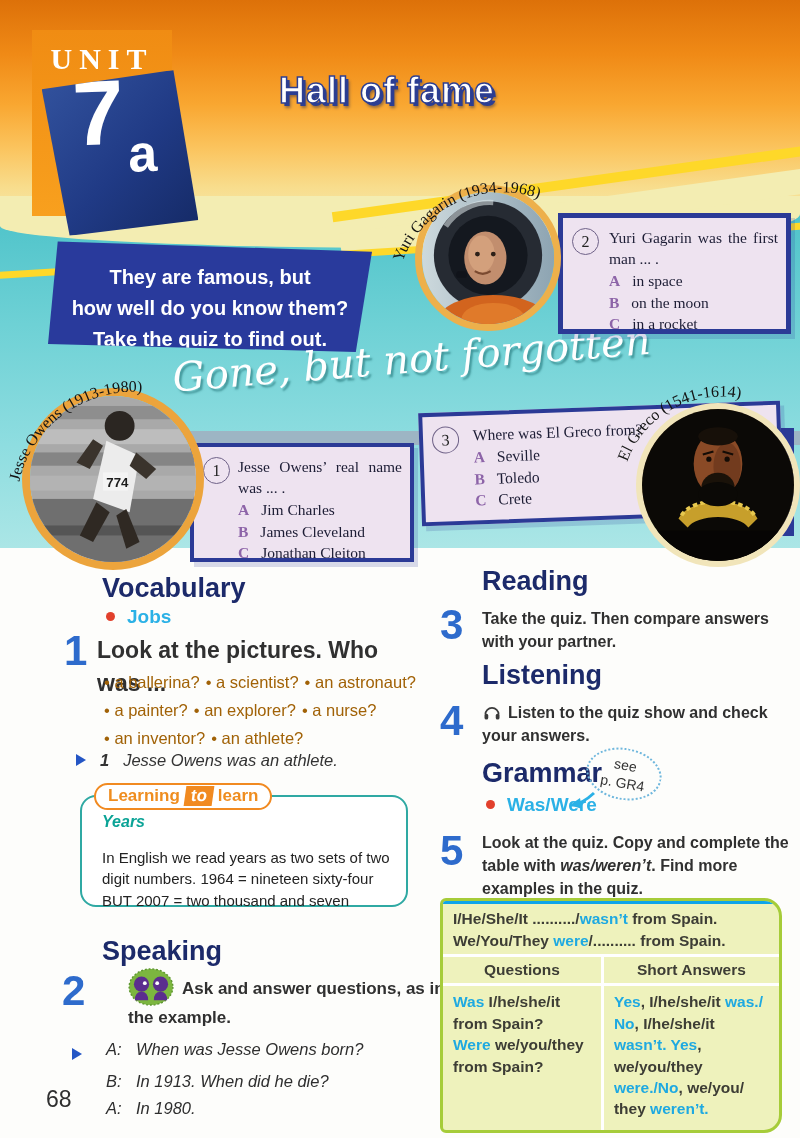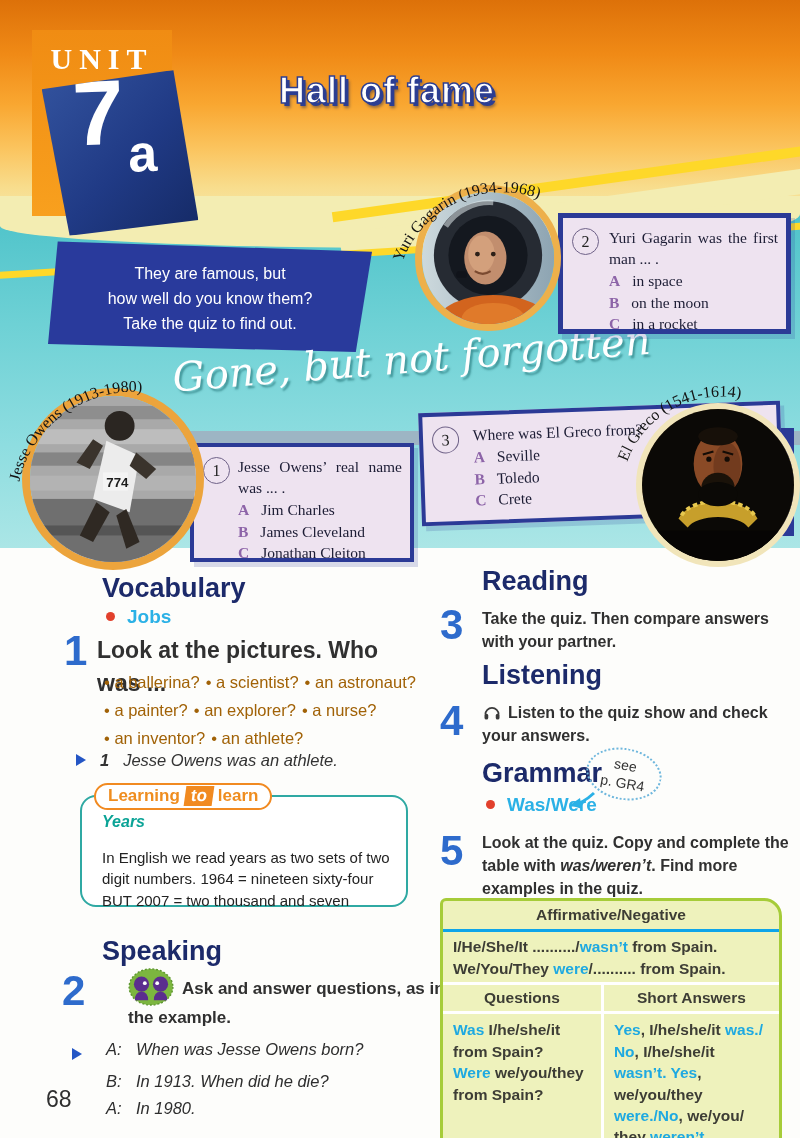--- a/index.html
+++ b/index.html
@@ -33,21 +33,21 @@
   .flag7a .n7 { position:absolute; left:30px; top:-6px; color:#fff; font-size:92px; font-weight:bold; line-height:1; }
   .flag7a .na { position:absolute; left:84px; top:52px; color:#fff; font-size:52px; font-weight:bold; }
   .main-title { left:222px; top:70px; width:330px; z-index:3; text-align:center;
     color:#fff; font-size:36px; font-weight:bold; letter-spacing:1px;
     -webkit-text-stroke:1.5px #2c3e92;
     text-shadow:3px 3px 0 #2c3e92, 4px 5px 3px rgba(20,30,80,.45); }
 
   .intro-box { left:48px; top:238px; width:324px; height:114px; z-index:5;
     background:#293a9c; clip-path:polygon(3% 3%, 100% 12%, 95% 100%, 0% 93%);
     padding-top:24px; text-align:center; }
-  .intro-box div { color:#fff; font-size:16px; font-weight:normal; line-height:1.55; }
+  .intro-box div { color:#fff; font-size:20px; font-weight:bold; line-height:1.55; }
 
   .tagline { left:172px; top:336px; width:470px; z-index:5;
     font-family:"DejaVu Serif", serif; font-style:italic; font-size:40px; color:#fff;
     transform:rotate(-4.5deg); text-shadow:2px 3px 2px rgba(25,105,110,.55); white-space:nowrap; }
 
   
   .photo { border-radius:50%; overflow:hidden; z-index:6; }
   .photo svg { display:block; width:100%; height:100%; }
   .ph-gagarin { left:415px; top:185px; width:146px; height:146px; border:7px solid #edb04b; }
   .ph-owens   { left:22px;  top:388px; width:182px; height:182px; border:8px solid #eca43c; }
@@ -341,21 +341,20 @@
   </svg>
   <div class="abs topic-line" style="left:486px; top:794px;">
     <span class="dot"></span><span>Was/Were</span>
   </div>
   <div class="abs exnum" style="left:440px; top:830px;">5</div>
   <div class="abs extext" style="left:482px; top:831px; width:310px;">
     <span>Look at the quiz. Copy and complete the table with </span><span class="serif-i">was/weren’t</span><span>. Find more examples in the quiz.</span>
   </div>
 
   <div class="abs gtable">
-    <div class="hrow">Affirmative/Negative</div>
     <div class="arow">
       <div>
         <span>I/He/She/It ........../</span><span class="cy">wasn’t</span><span> from Spain.</span>
       </div>
       <div>
         <span>We/You/They </span><span class="cy">were</span><span>/.......... from Spain.</span>
       </div>
     </div>
     <div class="cols">
       <div class="chead">Questions</div>

